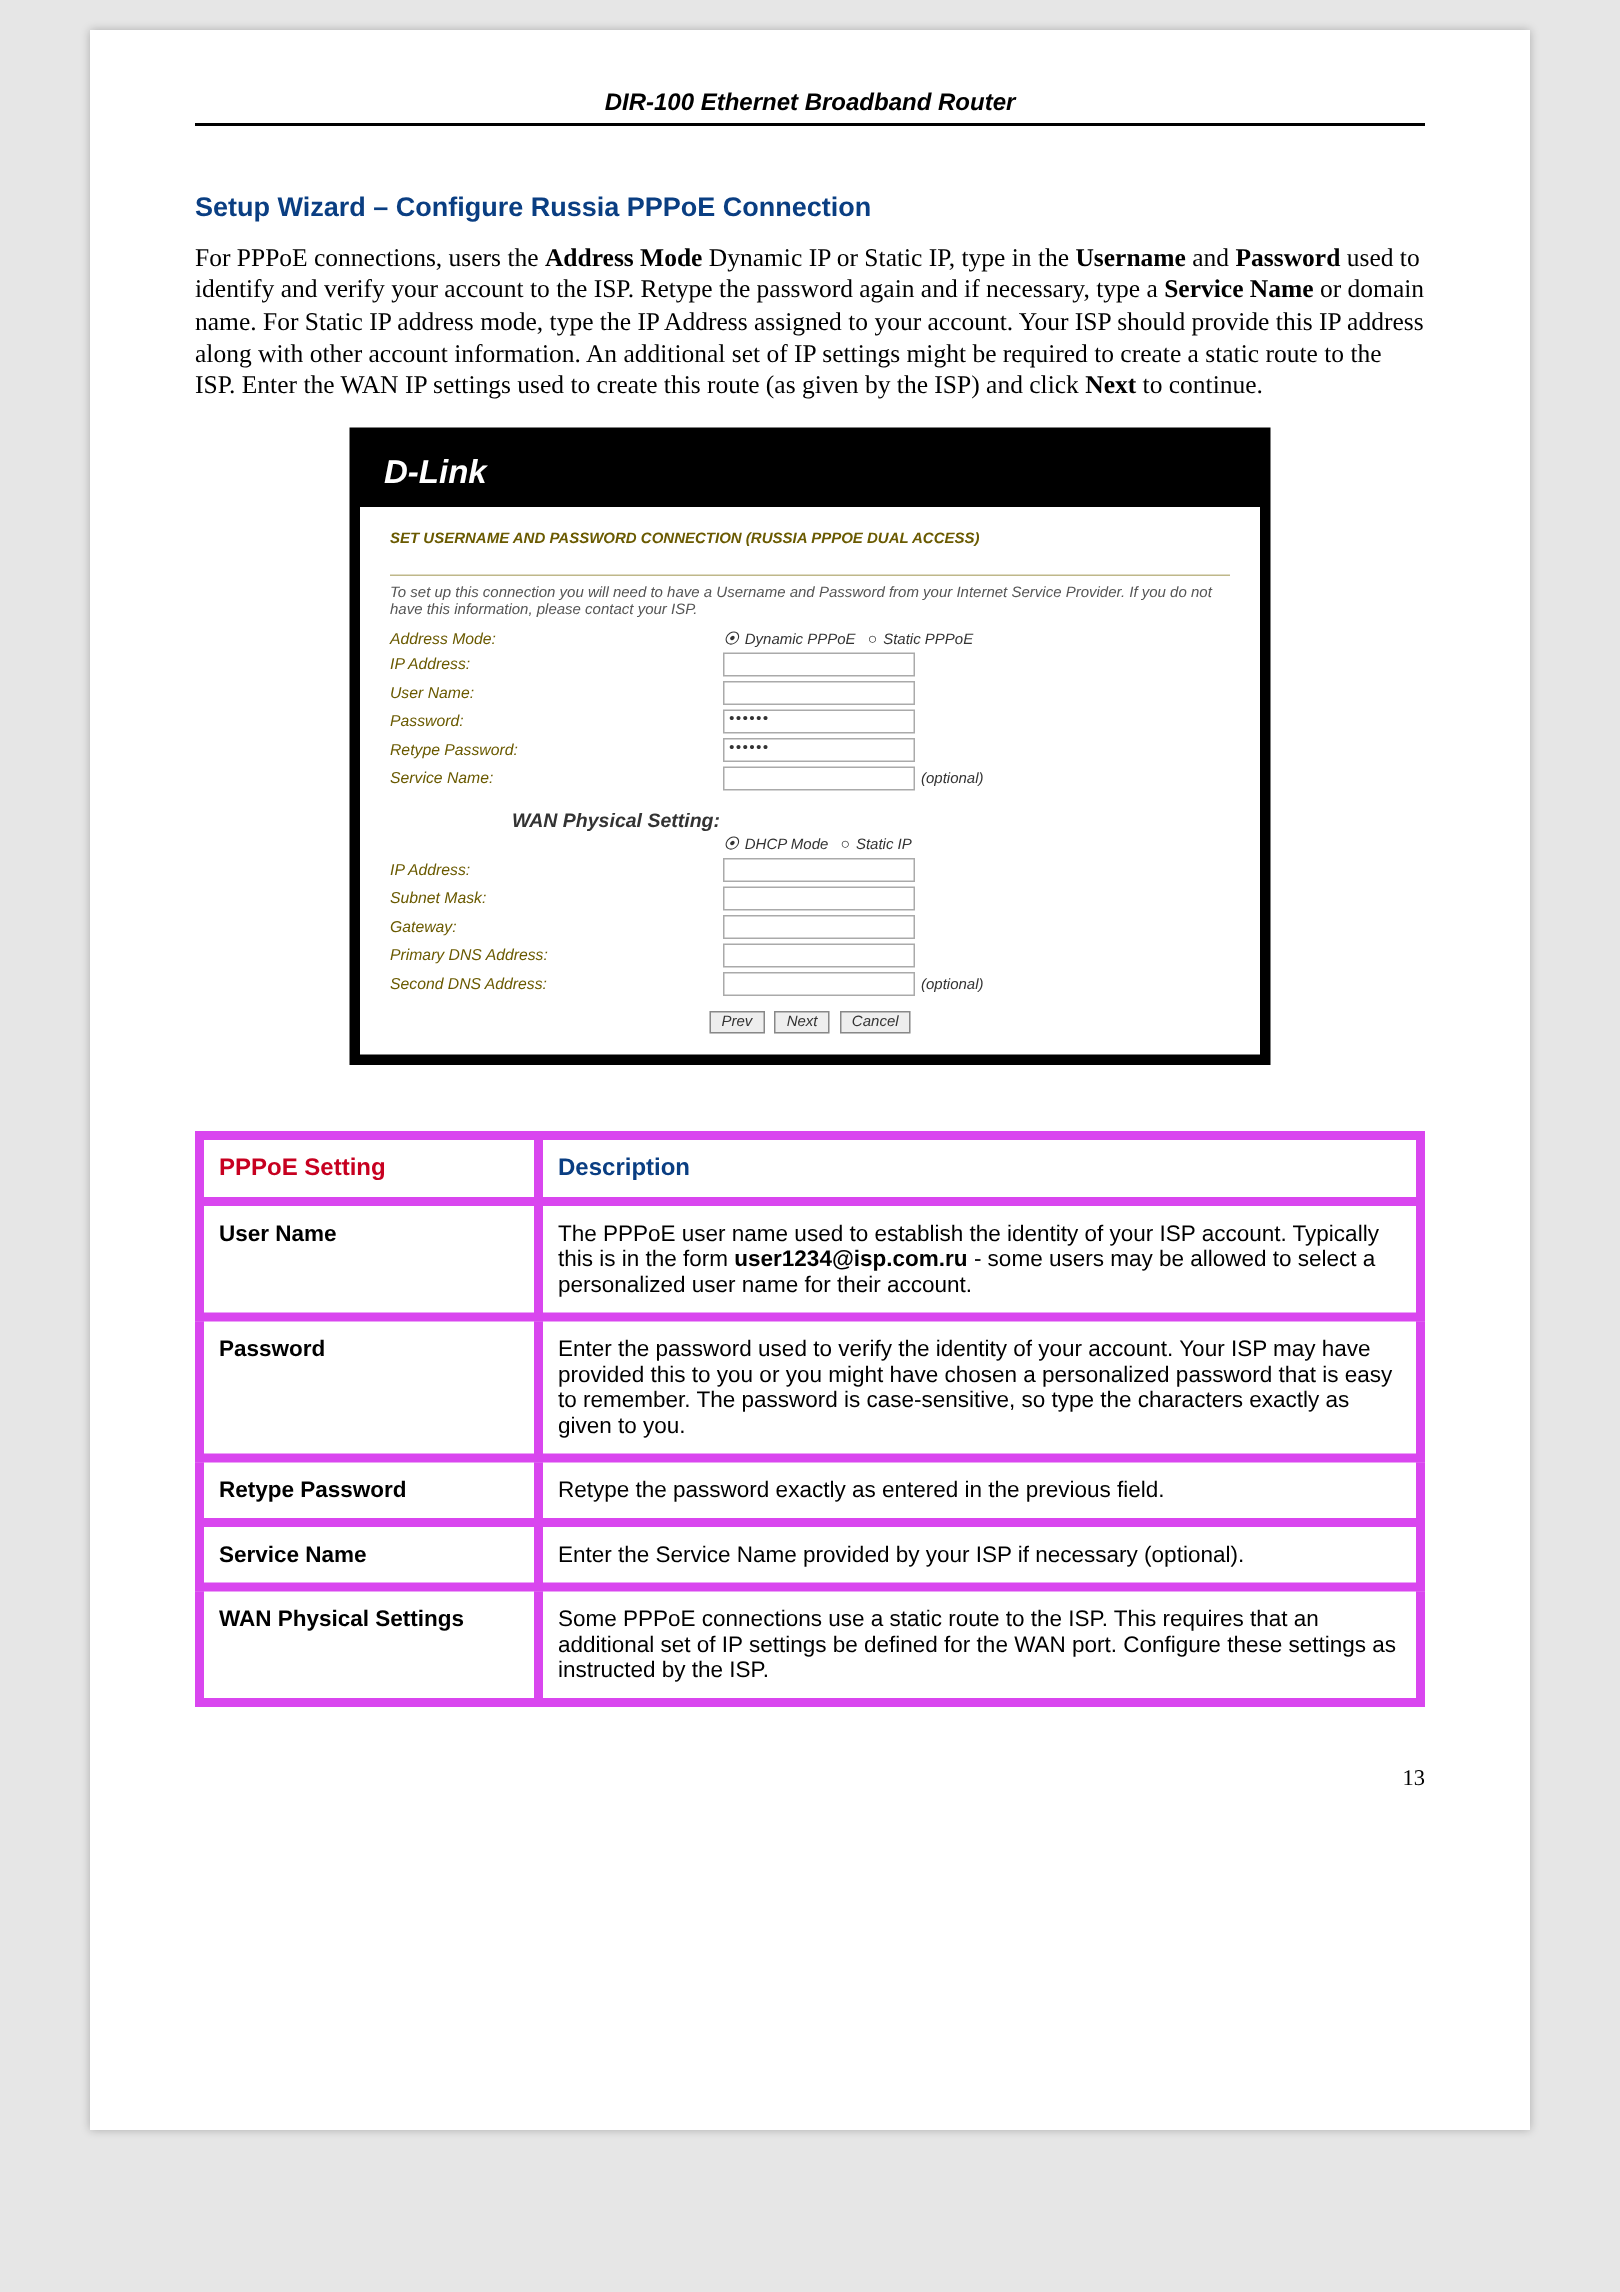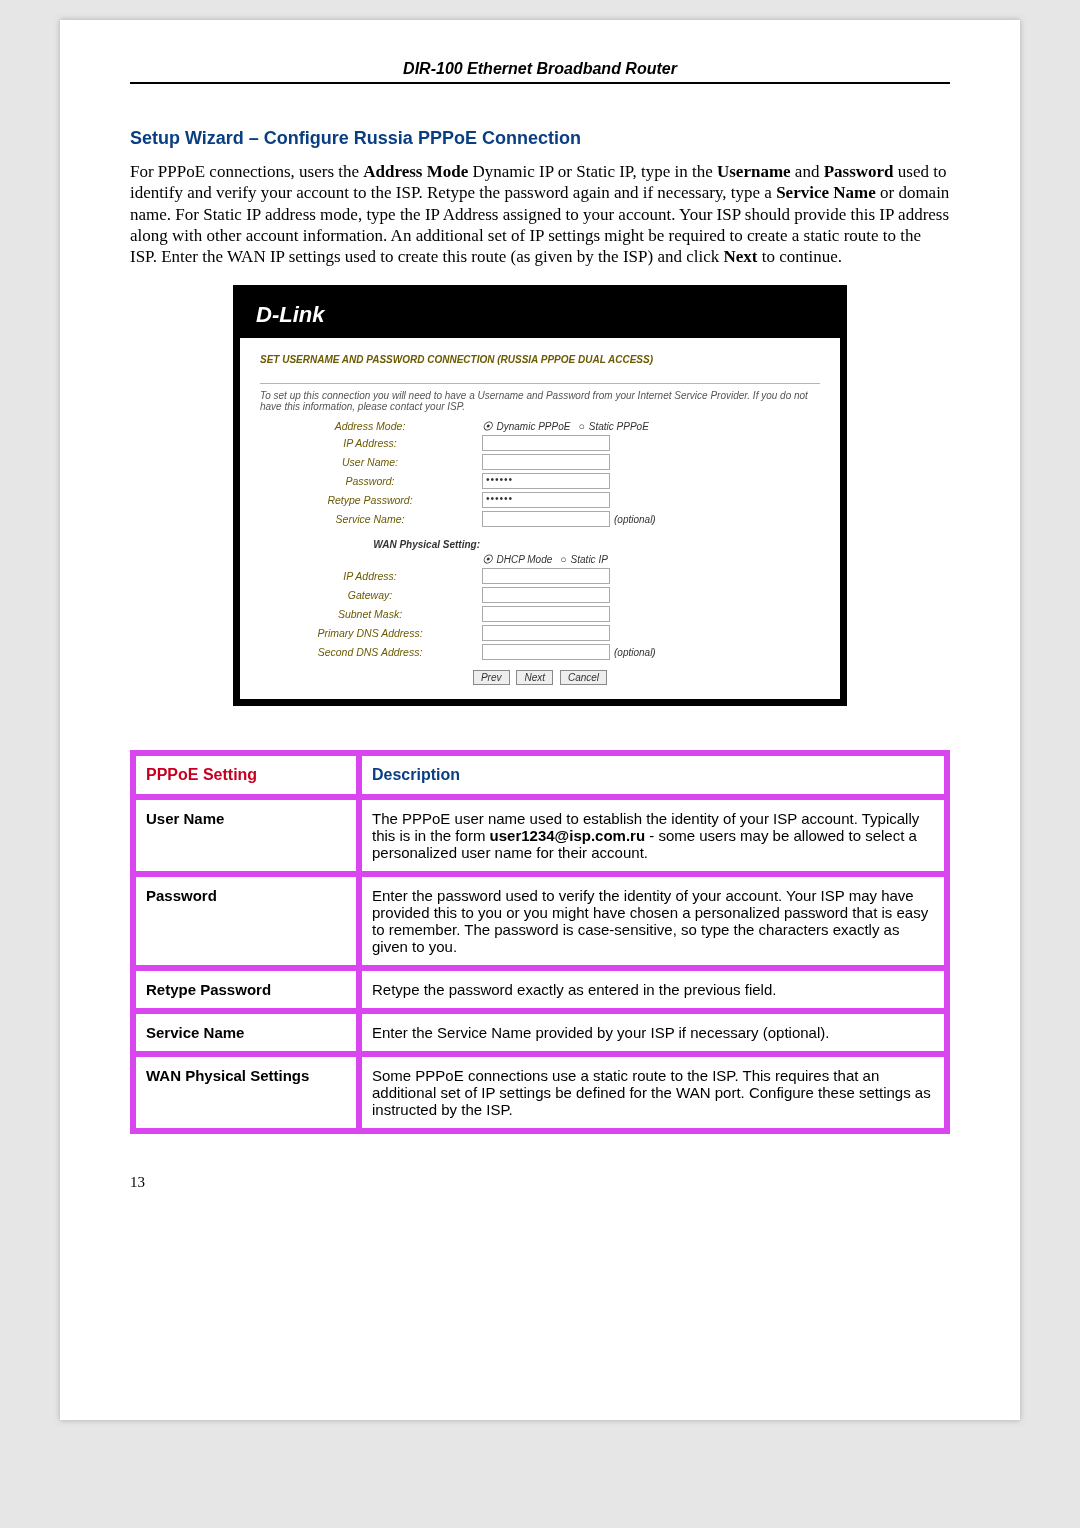--- a/index.html
+++ b/index.html
@@ -68,33 +68,33 @@
   .panel-title {
     color: #6a5a00;
     font-weight: bold;
     font-size: 10px;
     border-bottom: 1px solid #bfb88a;
     padding-bottom: 18px;
     margin-bottom: 6px;
   }
   .panel-note { font-size: 10px; color: #555; margin-bottom: 8px; }
   .formrow { display: flex; align-items: center; margin: 3px 0; }
-  .flabel { width: 220px; text-align: center; color: #6a5a00; font-size: 10.5px; padding-right: 2px; }
+  .flabel { width: 220px; text-align: left; color: #6a5a00; font-size: 10.5px; padding-right: 2px; }
   .finput {
     border: 1px solid #aaa;
     height: 14px;
     width: 120px;
     background: #fff;
     font-size: 10px;
     padding: 0 3px;
     letter-spacing: 1px;
   }
   .opttext { color: #333; font-size: 10px; margin-left: 4px; }
   .subnote { font-size: 9.5px; color: #333; margin-left: 226px; width: 300px; line-height: 1.2; }
-  .sectlabel { font-weight: bold; color: #333; font-size: 10px; margin-top: 10px; }
+  .sectlabel { font-weight: bold; color: #333; font-size: 13px; margin-top: 10px; }
   .btnrow { text-align: center; margin-top: 10px; }
   .minibtn {
     display: inline-block;
     border: 1px solid #888;
     background: #eee;
     font-size: 10px;
     padding: 1px 7px;
     margin: 0 2px;
   }
 
@@ -109,21 +109,21 @@
     border: 6px solid #d946ef;
     padding: 10px 10px;
     text-align: left;
     vertical-align: top;
   }
   table.settings th.col1 { width: 200px; color: #c70020; font-weight: bold; font-size: 16px;}
   table.settings th.col2 { color: #0a3e82; font-weight: bold; font-size: 16px;}
   table.settings td.name { font-weight: bold; }
 
   .pagenum {
-    text-align: left;
+    text-align: right;
     font-family: "Times New Roman", serif;
     font-size: 15px;
     margin-top: 40px;
   }
 </style>
 </head>
 <body>
 
 <div class="page">
 
@@ -189,25 +189,25 @@
           <span>⦿</span>
           <span class="opttext">DHCP Mode</span>
           <span style="margin-left:8px">○</span>
           <span class="opttext">Static IP</span>
         </div>
         <div class="formrow">
             <div class="flabel">IP Address:</div>
             <div class="finput"></div>
           </div>
         <div class="formrow">
+            <div class="flabel">Subnet Mask:</div>
+            <div class="finput"></div>
+          </div>
+        <div class="formrow">
             <div class="flabel">Gateway:</div>
-            <div class="finput"></div>
-          </div>
-        <div class="formrow">
-            <div class="flabel">Subnet Mask:</div>
             <div class="finput"></div>
           </div>
         <div class="formrow">
             <div class="flabel">Primary DNS Address:</div>
             <div class="finput"></div>
           </div>
         <div class="formrow">
             <div class="flabel">Second DNS Address:</div>
             <div class="finput"></div>
             <span class="opttext">(optional)</span>

